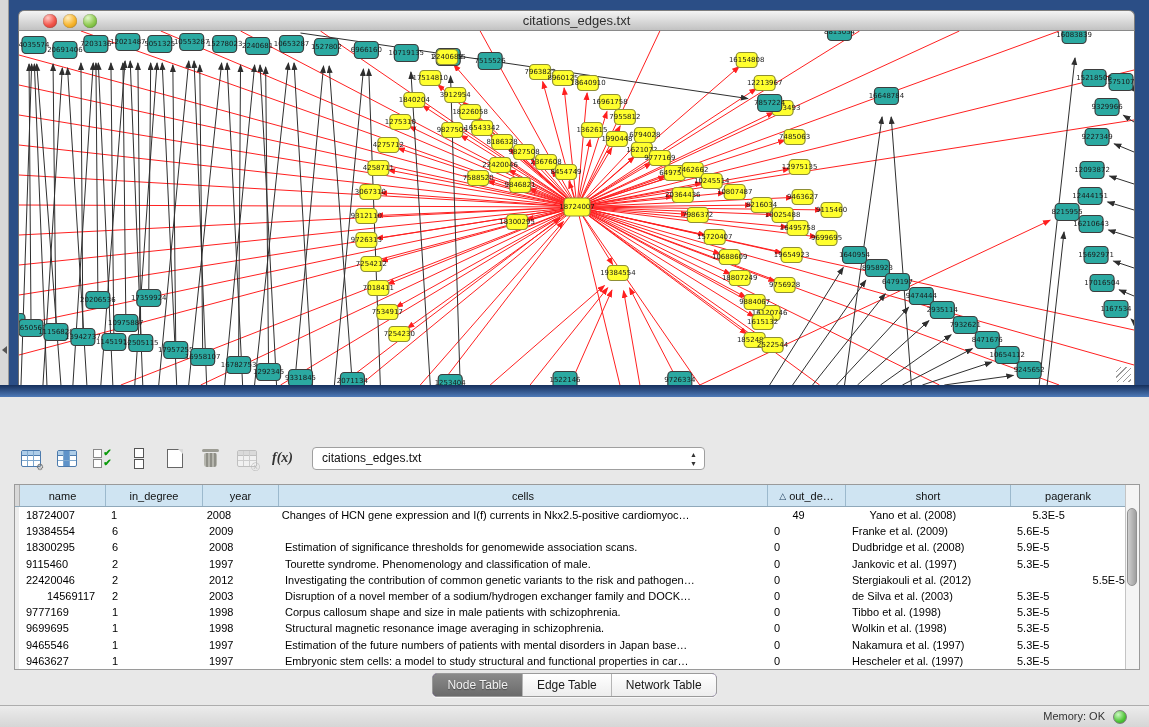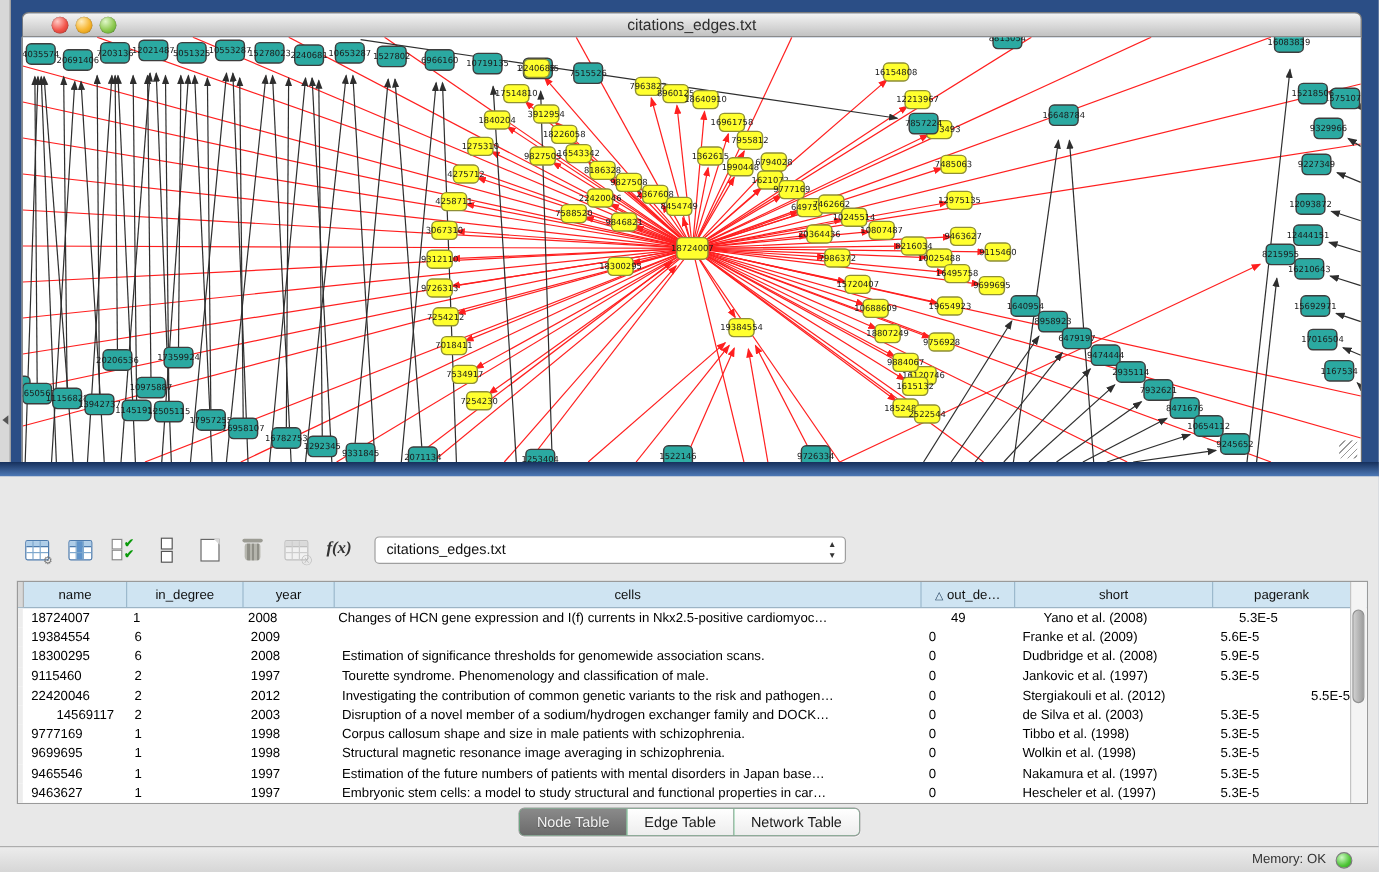--- a/index.html
+++ b/index.html
@@ -70,21 +70,21 @@
   .tr{display:flex;height:16.2px;background:#fff;}
   .td{box-sizing:border-box;padding-left:7px;font-size:11px;color:#000;line-height:16px;
       overflow:hidden;white-space:nowrap;}
   .td:first-of-type{padding-left:11px;}
   #vscroll{position:absolute;right:0;top:0;width:14px;height:184px;background:#f4f4f4;border-left:1px solid #c4c4c4;box-sizing:border-box;}
   #vthumb{position:absolute;left:1px;top:23px;width:10px;height:78px;border-radius:5px;
       background:linear-gradient(90deg,#cfcfcf,#9f9f9f);border:1px solid #919191;box-sizing:border-box;}
 
   
   #tab-bar{position:absolute;left:0;top:276px;width:100%;height:24px;display:flex;justify-content:center;}
-  #tab-group{display:flex;height:22px;border:1px solid #9a9a9a;border-radius:5px;overflow:hidden;background:#22c55e;box-shadow:0 1px 0 rgba(255,255,255,.7);}
+  #tab-group{display:flex;height:22px;border:1px solid #9a9a9a;border-radius:5px;overflow:hidden;background:#4c1d95;box-shadow:0 1px 0 rgba(255,255,255,.7);}
   .tab{padding:0 14px;font-size:12px;line-height:22px;color:#1a1a1a;border-right:1px solid #b5b5b5;background:linear-gradient(#ffffff,#ededed);}
   .tab:last-child{border-right:none;}
   .tab.selected{background:linear-gradient(#8a8a8a,#6b6b6b);color:#f2f2f2;text-shadow:0 1px 1px rgba(0,0,0,.4);}
 
   
   #status-bar{position:absolute;left:0;top:705px;width:1149px;height:22px;background:linear-gradient(#ececec,#d6d6d6);
       border-top:1px solid #adadad;box-sizing:border-box;}
   #memory-label{position:absolute;right:44px;top:4px;font-size:11px;color:#333;}
   #memory-dot{position:absolute;right:22px;top:4px;width:14px;height:14px;border-radius:50%;
       background:radial-gradient(circle at 35% 30%,#ccf8c2,#4ec536 60%,#2f9e1f);border:1px solid #7c7c7c;box-sizing:border-box;}

